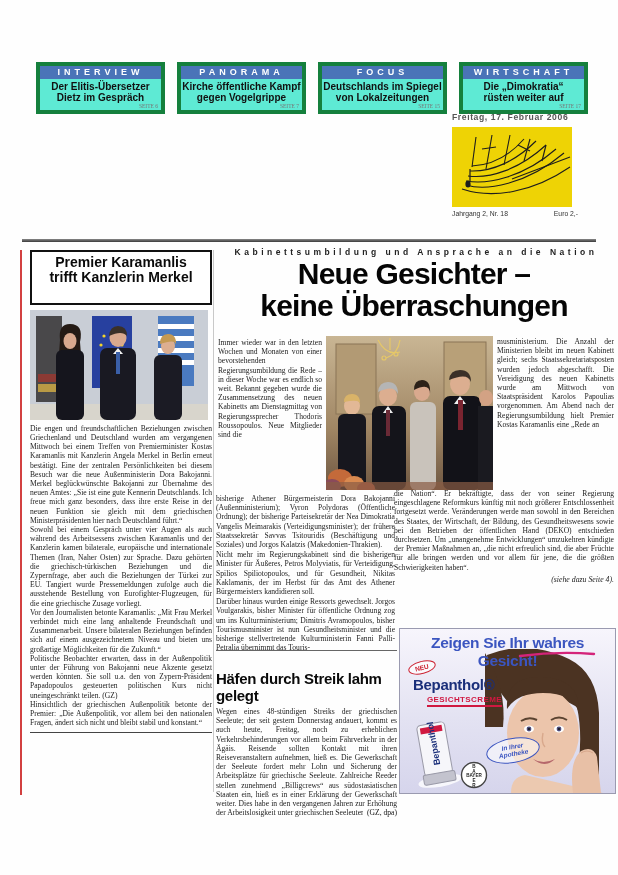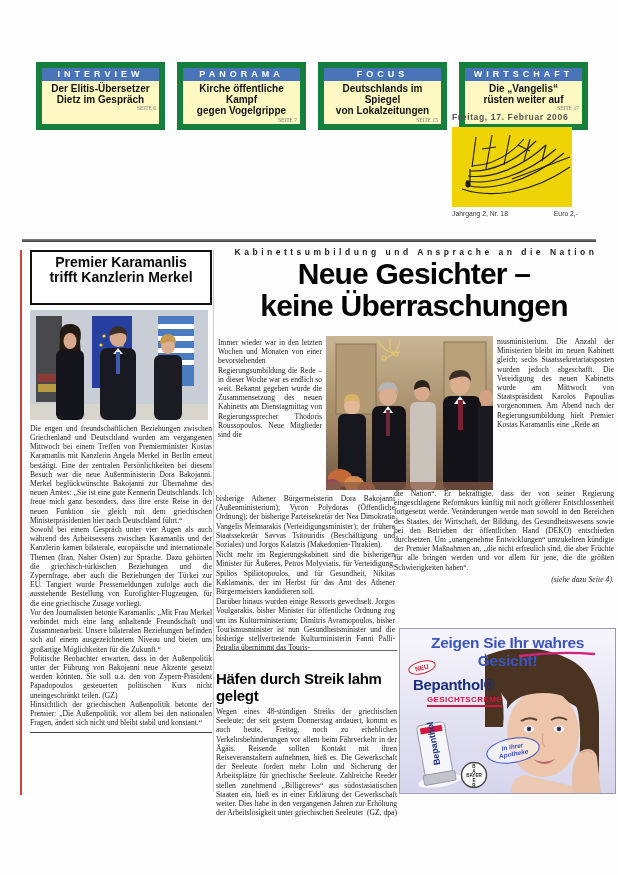--- a/index.html
+++ b/index.html
@@ -2,21 +2,21 @@
 <html><head>
 <meta charset="utf-8">
 <title>Griechenland Zeitung</title>
 <style>
   html,body{margin:0;padding:0;background:#e9e9e9;}
   #page{position:relative;width:618px;height:875px;background:#fefefe;margin:0 auto;
         font-family:"Liberation Sans",sans-serif;color:#111;overflow:hidden;}
 
   
   .topnav{position:absolute;top:62px;left:36px;width:552px;display:flex;gap:12px;}
-  .navbox{flex:1;border:6px solid #15803d;background:#fef9c3;text-align:center;}
+  .navbox{flex:1;border:4px solid #15803d;background:#5eead4;text-align:center;}
   .navbox .bar{background:#4a74b8;color:#fff;font-weight:bold;font-size:9px;
                letter-spacing:4px;padding:1px 0 2px 0;}
   .navbox .l1,.navbox .l2{font-weight:bold;font-size:10px;line-height:1.12;color:#111;}
   .navbox .l1{margin-top:2px;}
   .navbox .pref{font-size:5.5px;color:#777;text-align:right;padding:0 3px 1px 0;
                 font-family:"Liberation Serif",serif;}
 
   
   .mast-left{position:absolute;top:108px;left:56px;width:380px;}
   .mast-title{font-family:"Liberation Serif",serif;font-weight:bold;color:#2e4f9f;
@@ -110,21 +110,21 @@
       <div class="pref">SEITE 7</div>
     </div>
     <div class="navbox">
       <div class="bar">FOCUS</div>
       <div class="l1">Deutschlands im Spiegel</div>
       <div class="l2">von Lokalzeitungen</div>
       <div class="pref">SEITE 15</div>
     </div>
     <div class="navbox">
       <div class="bar">WIRTSCHAFT</div>
-      <div class="l1">Die „Vangelis“</div>
+      <div class="l1">Die „Dimokratia“</div>
       <div class="l2">rüsten weiter auf</div>
       <div class="pref">SEITE 17</div>
     </div>
   </div>
 
 
   <div class="mast-right">
     <div class="mast-date">Freitag, 17. Februar 2006</div>
     <div class="yellowbox">
       <svg width="120" height="80" viewBox="0 0 120 80">

